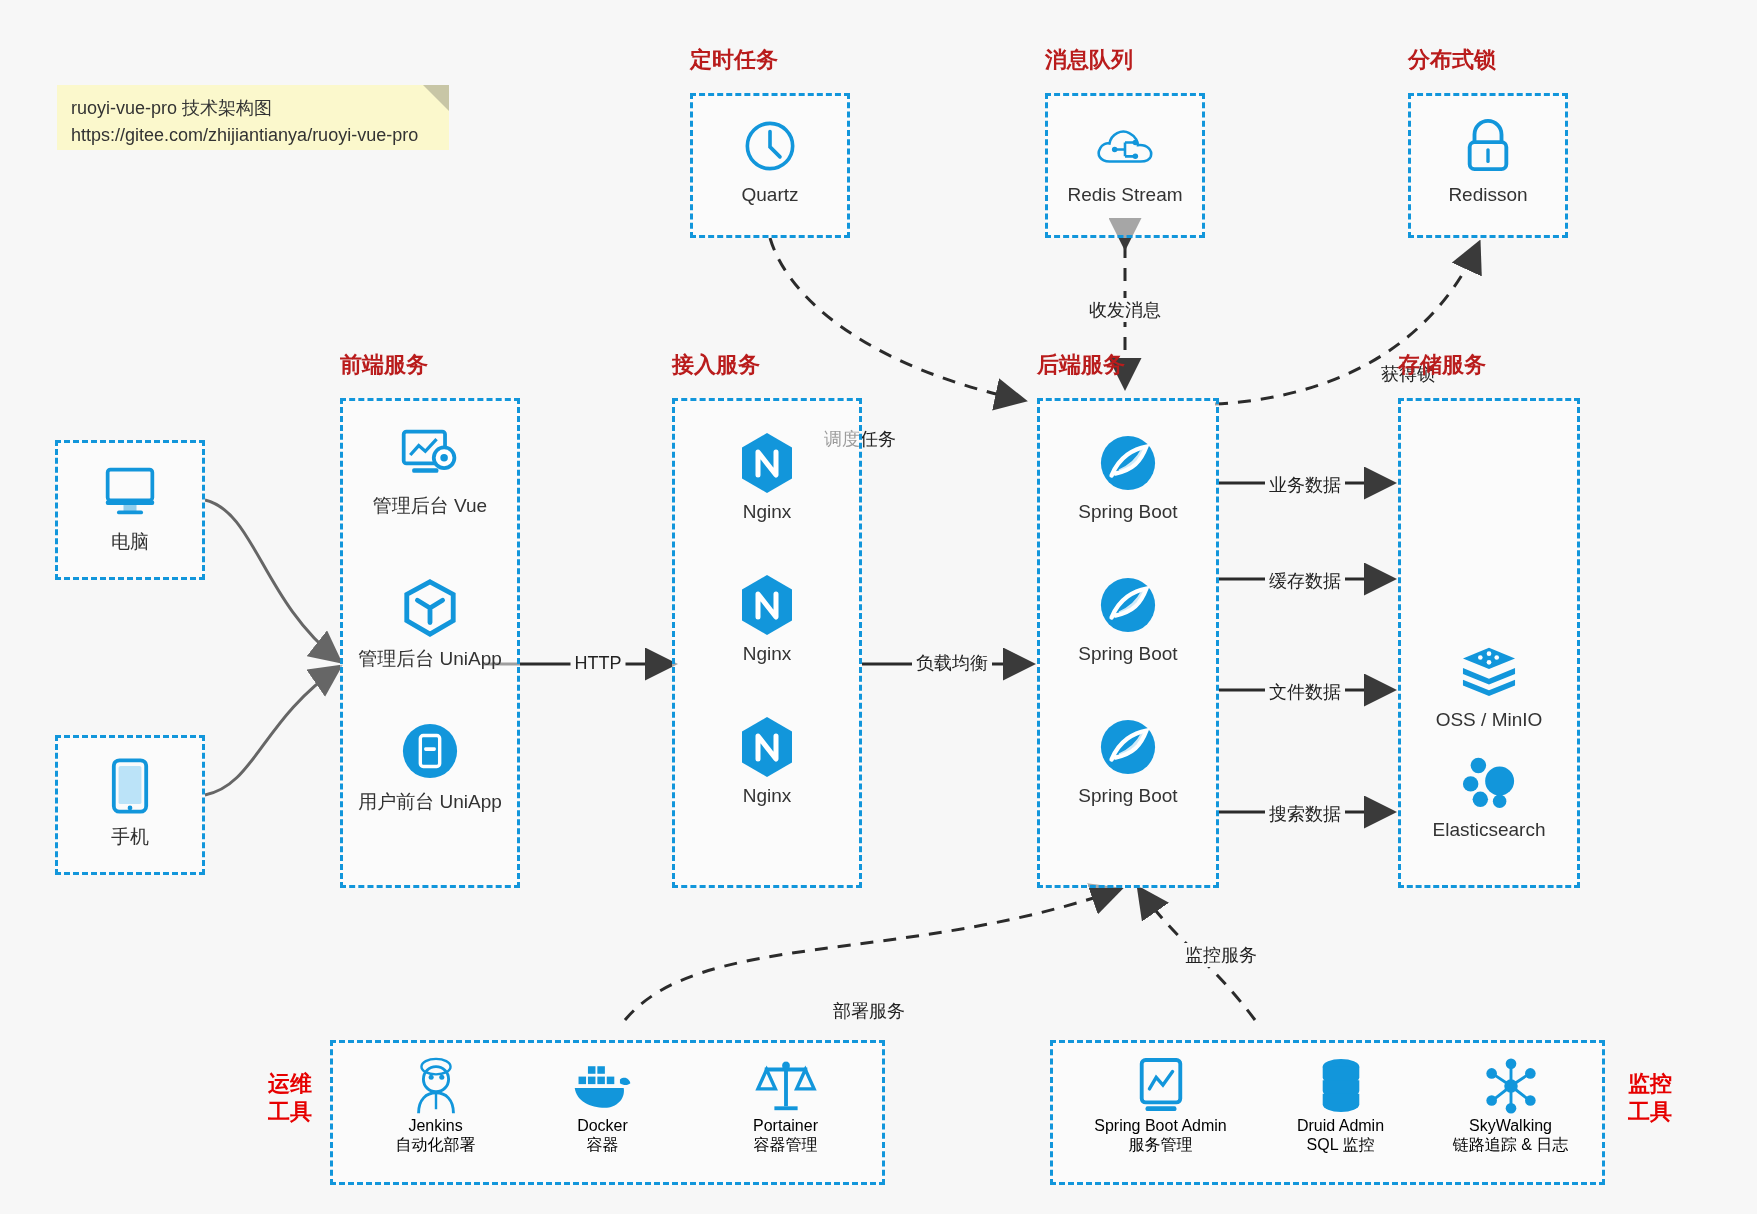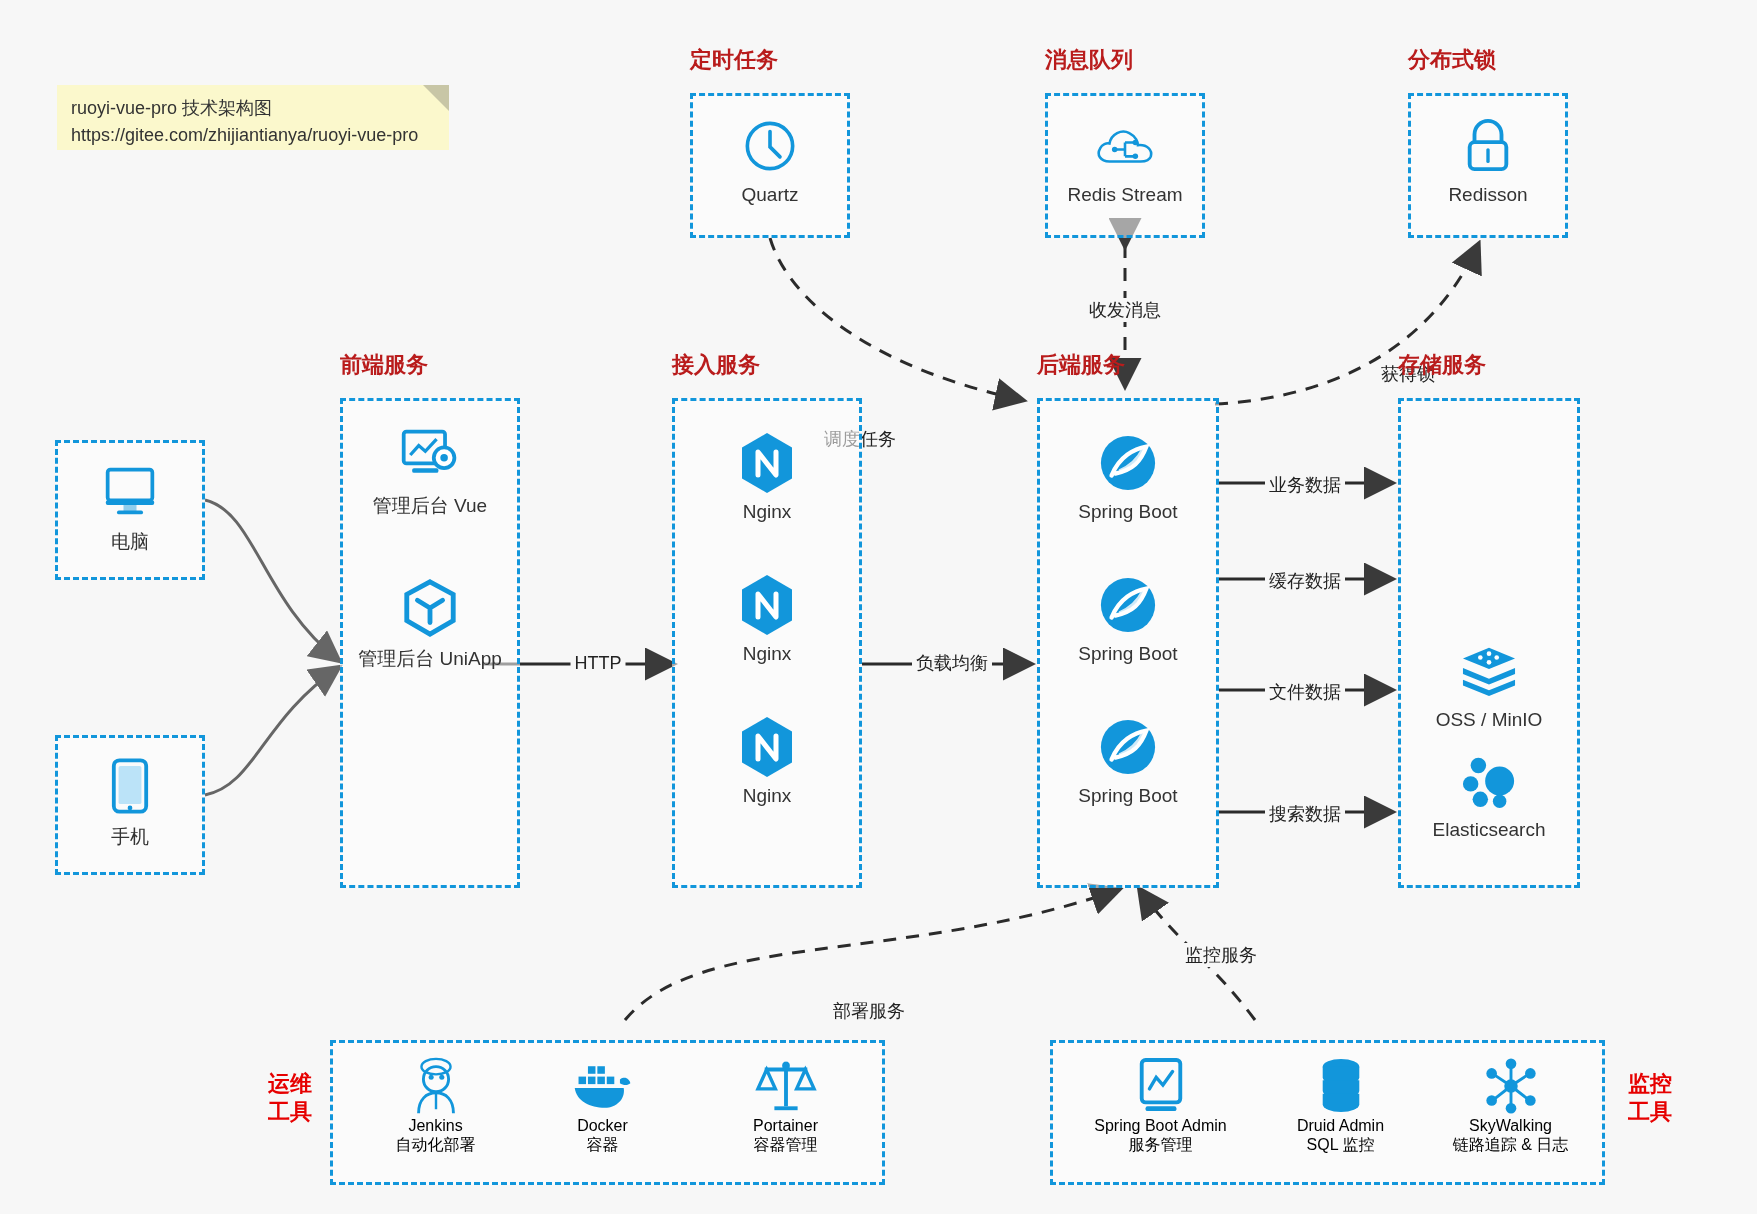--- a/index.html
+++ b/index.html
@@ -191,20 +191,30 @@
     </div>
     <div class="node" style="top:175px;">
       <div class="ico">
         <svg width="60" height="60" viewBox="0 0 62 62">
           <path d="M31 4 L55 17 L55 44 L31 58 L7 44 L7 17 Z" class="blue-s" stroke-width="5"></path>
           <path d="M31 31 L31 46 M31 31 L18 23 M31 31 L44 23" class="blue-s" stroke-width="5" stroke-linecap="round"></path>
         </svg>
       </div>
       <div class="lbl">管理后台 UniApp</div>
     </div>
+    <div class="node" style="top:318px;">
+      <div class="ico">
+        <svg width="60" height="60" viewBox="0 0 62 62">
+          <circle cx="31" cy="31" r="28" class="blue"></circle>
+          <rect x="21" y="15" width="20" height="32" rx="3" fill="none" stroke="#fff" stroke-width="3.5"></rect>
+          <rect x="25" y="27" width="12" height="4" rx="1.5" fill="#fff"></rect>
+        </svg>
+      </div>
+      <div class="lbl">用户前台 UniApp</div>
+    </div>
   </div>
 
   <div class="grp-title" style="left:672px;top:350px;width:190px;">接入服务</div>
   <div class="grp" style="left:672px;top:398px;width:190px;height:490px;">
     <div class="node" style="top:30px;">
       <div class="ico">
         <svg width="58" height="64" viewBox="0 0 58 64">
             <path d="M29 2 L54 16.5 L54 47.5 L29 62 L4 47.5 L4 16.5 Z" class="blue"></path>
             <path d="M20 44 L20 21 L38 44 L38 21" fill="none" stroke="#fff" stroke-width="5" stroke-linejoin="round" stroke-linecap="round"></path>
           </svg>

